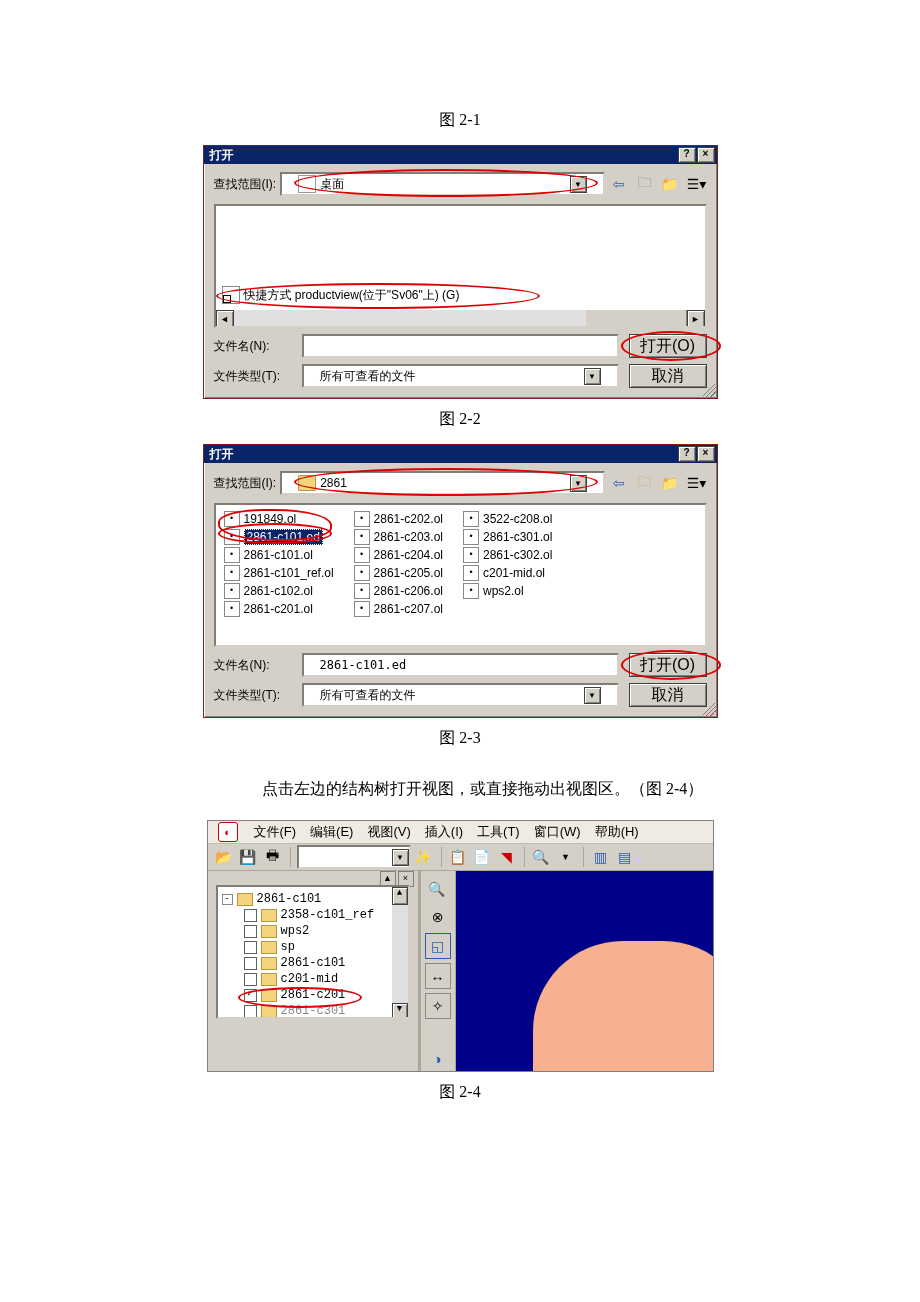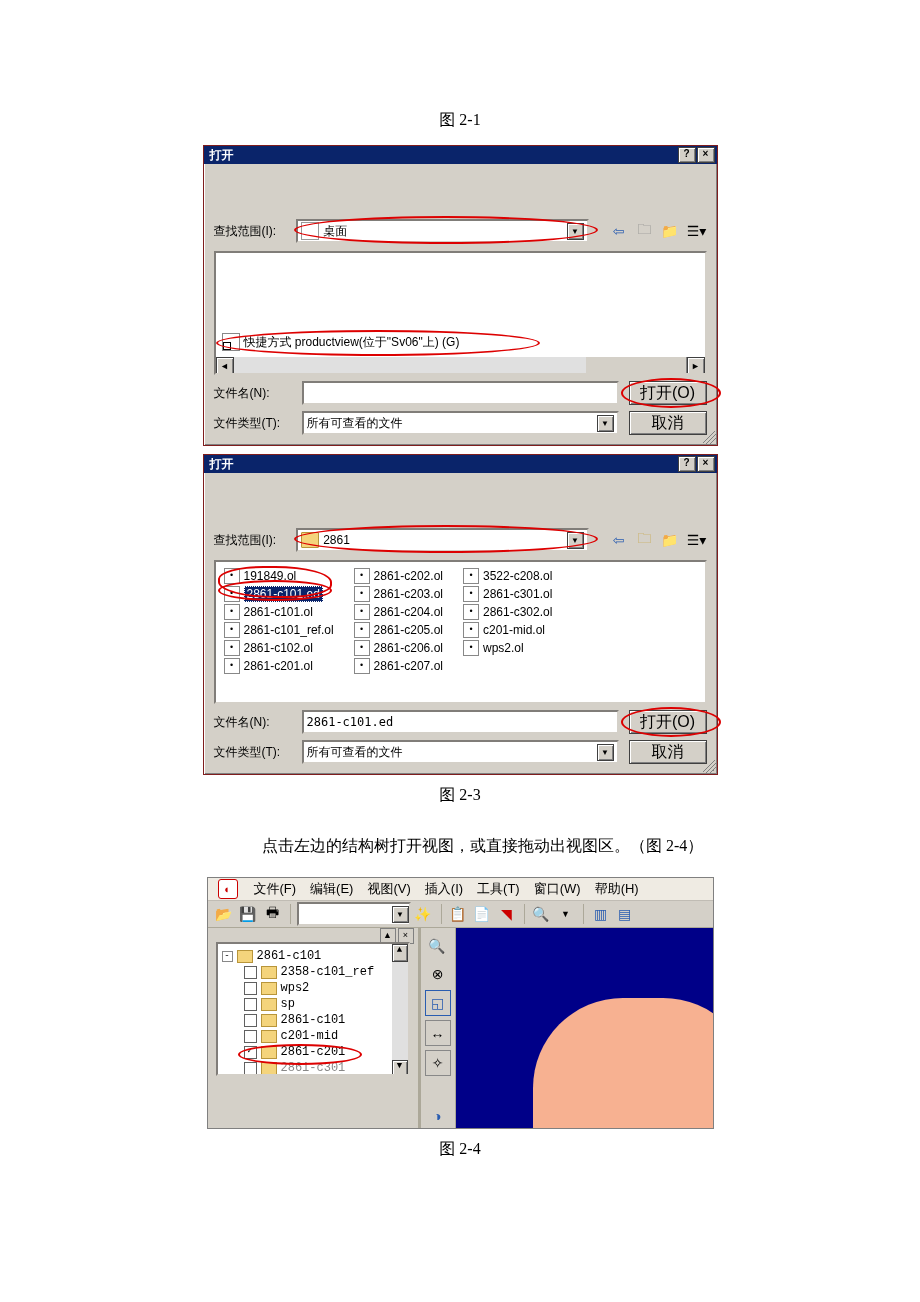--- a/index.html
+++ b/index.html
@@ -53,29 +53,29 @@
     background: #d4d0c8;
     border: 1px solid #404040;
     box-shadow: inset 1px 1px 0 #fff, inset -1px -1px 0 #808080;
     font-size: 10px;
     text-align: center;
     line-height: 12px;
     color: #000;
     font-weight: bold;
     cursor: default;
   }
-  .row { display: flex; align-items: center; padding: 8px 10px; gap: 20px; margin-top: 47px; }
+  .row { display: flex; align-items: center; padding: 8px 10px; gap: 4px; }
   .row-label { white-space: nowrap; }
   .combo, .textbox {
     height: 20px;
     background: #fff;
     border: 2px inset #d4d0c8;
     display: flex;
     align-items: center;
-    padding: 0 3px;
+    padding: 0 16px;
     font-size: 12px;
   }
   .combo { justify-content: space-between; }
   .combo .dd {
     width: 15px; height: 15px;
     background:#d4d0c8;
     border:1px solid #404040;
     box-shadow: inset 1px 1px 0 #fff, inset -1px -1px 0 #808080;
     display:flex;align-items:center;justify-content:center;
     font-size:8px;
@@ -309,20 +309,21 @@
           </div>
         <div class="btn">
             <span>取消</span>
           </div>
         <div class="ellipse" style="left:-8px;top:-3px;width:96px;height:26px;"></div>
       </div>
     </div>
     <div class="resize-grip"></div>
   </div>
 
+  <div class="caption">图 2-2</div>
 
   <div class="dialog">
     <div class="titlebar">
       <span>打开</span>
       <div class="titlebar-btns">
         <div class="titlebar-btn">?</div>
         <div class="titlebar-btn">×</div>
       </div>
     </div>
 

